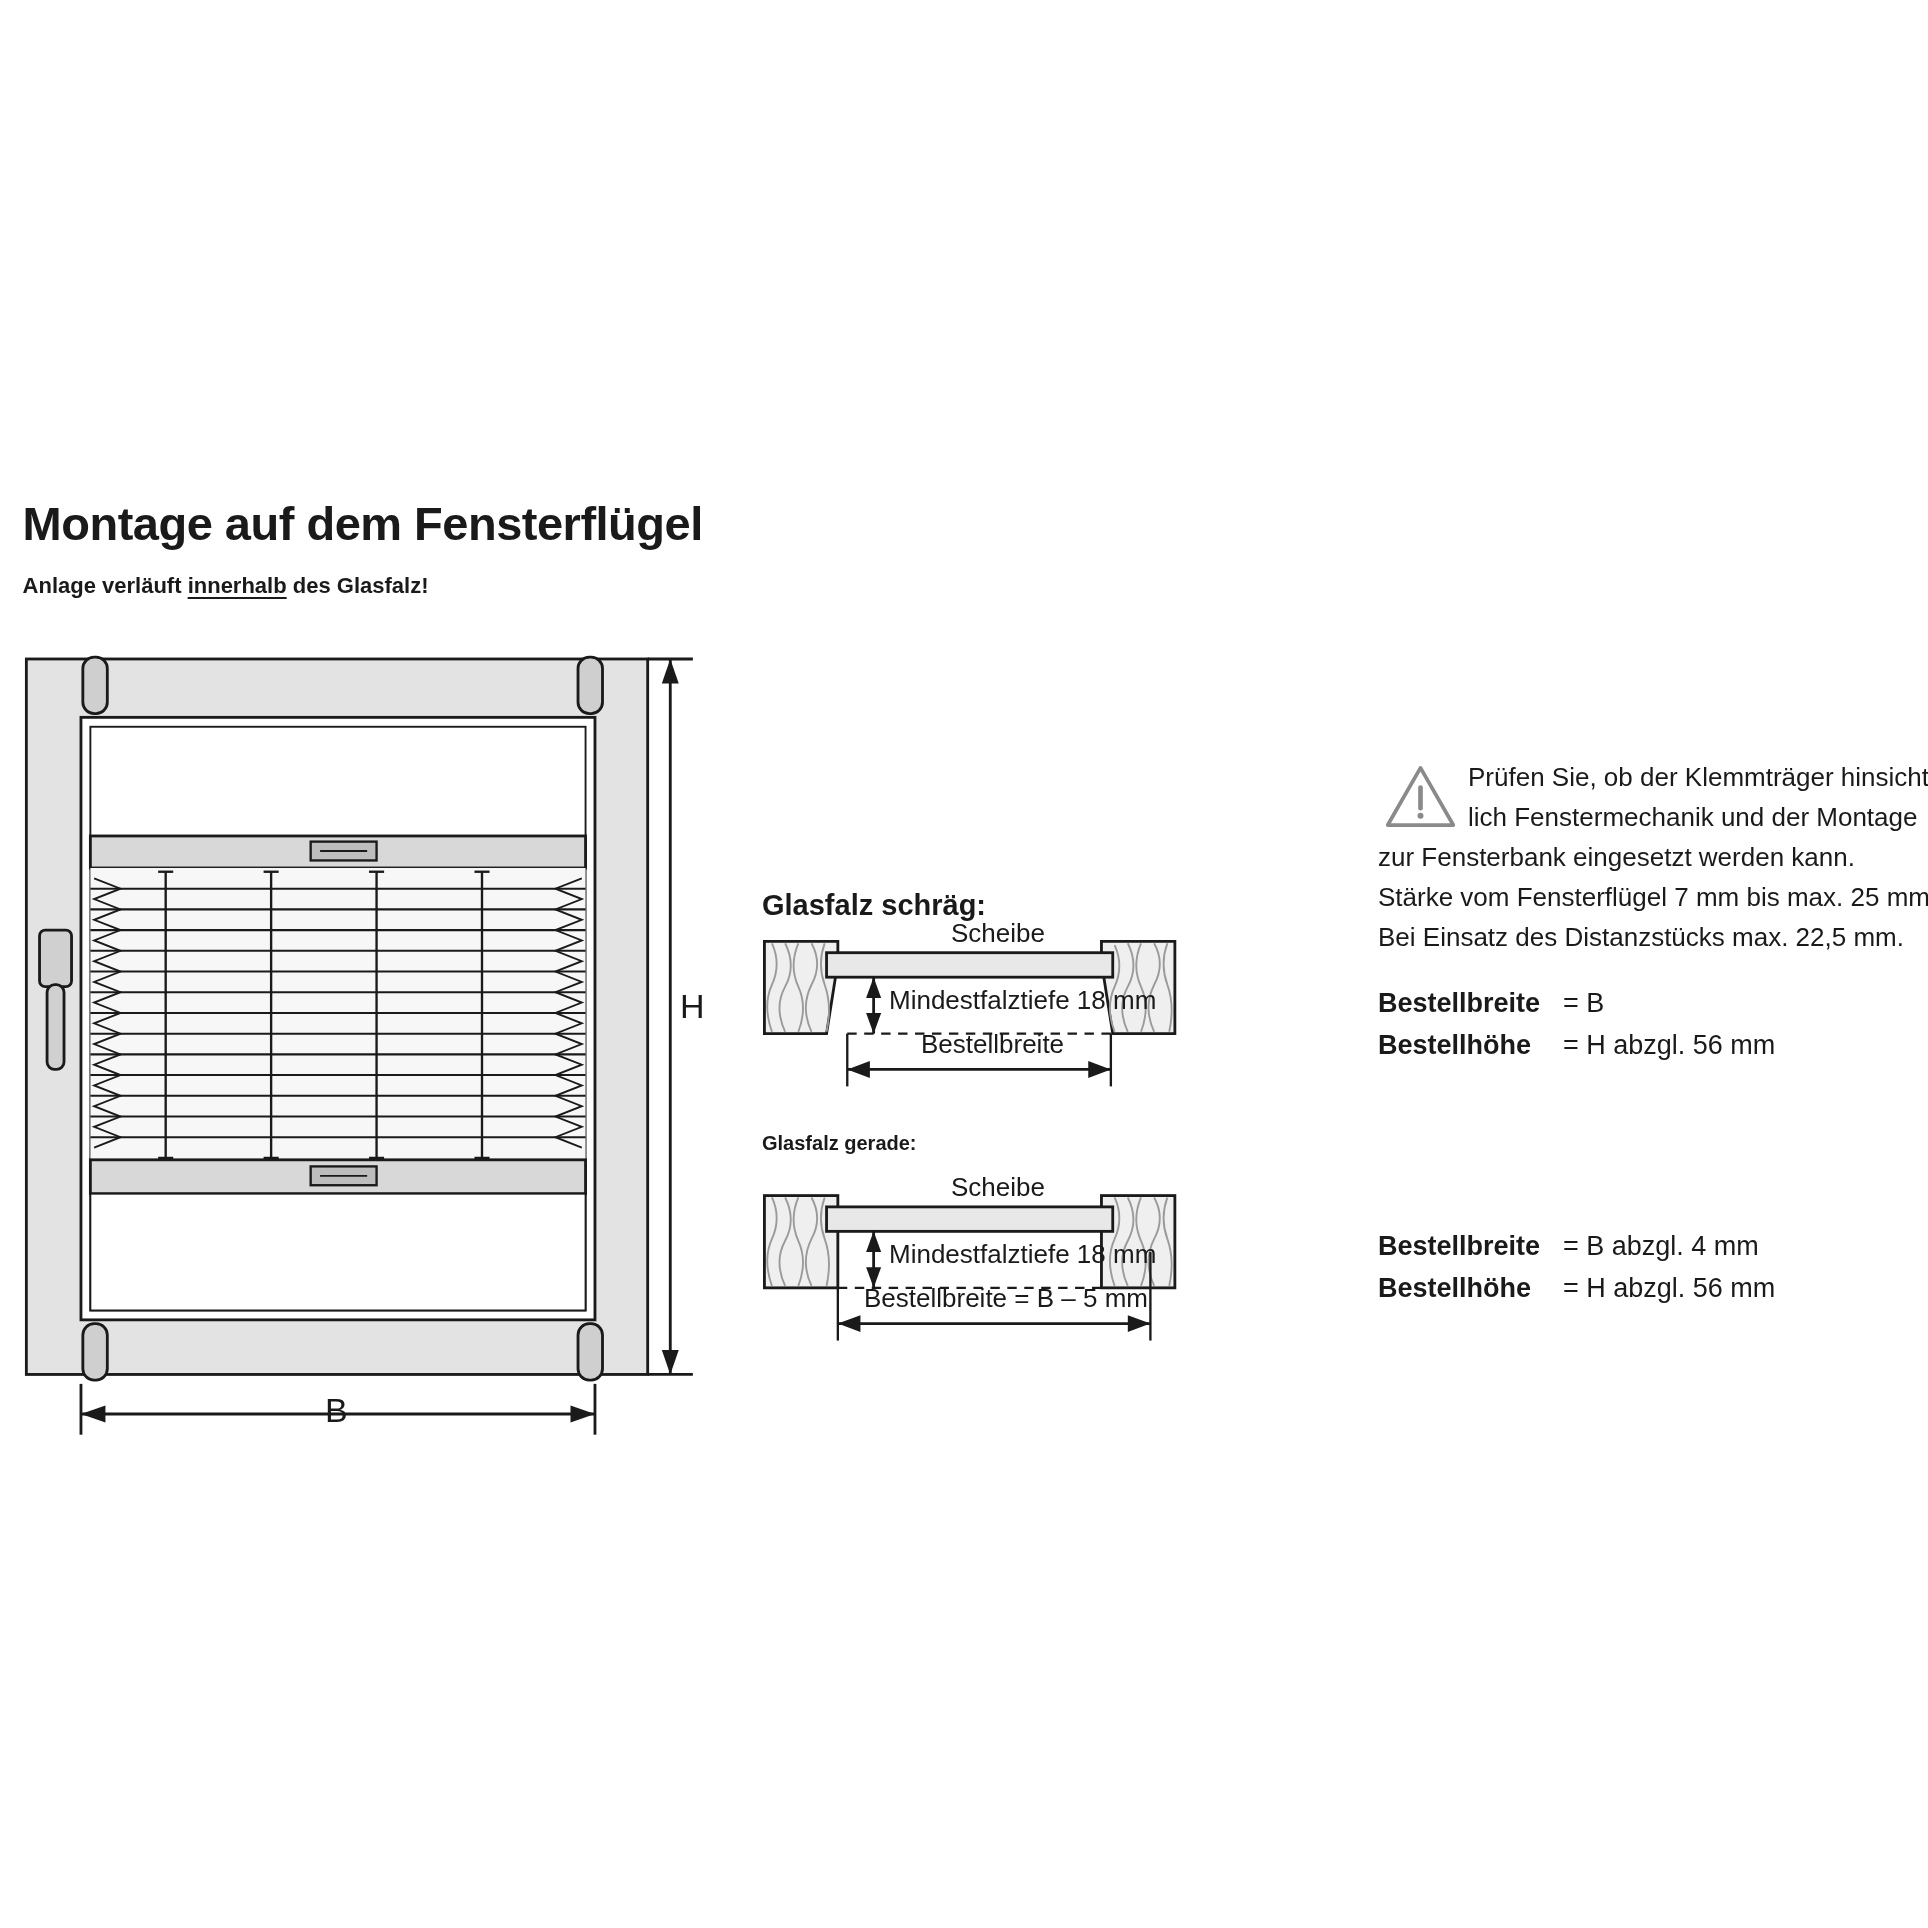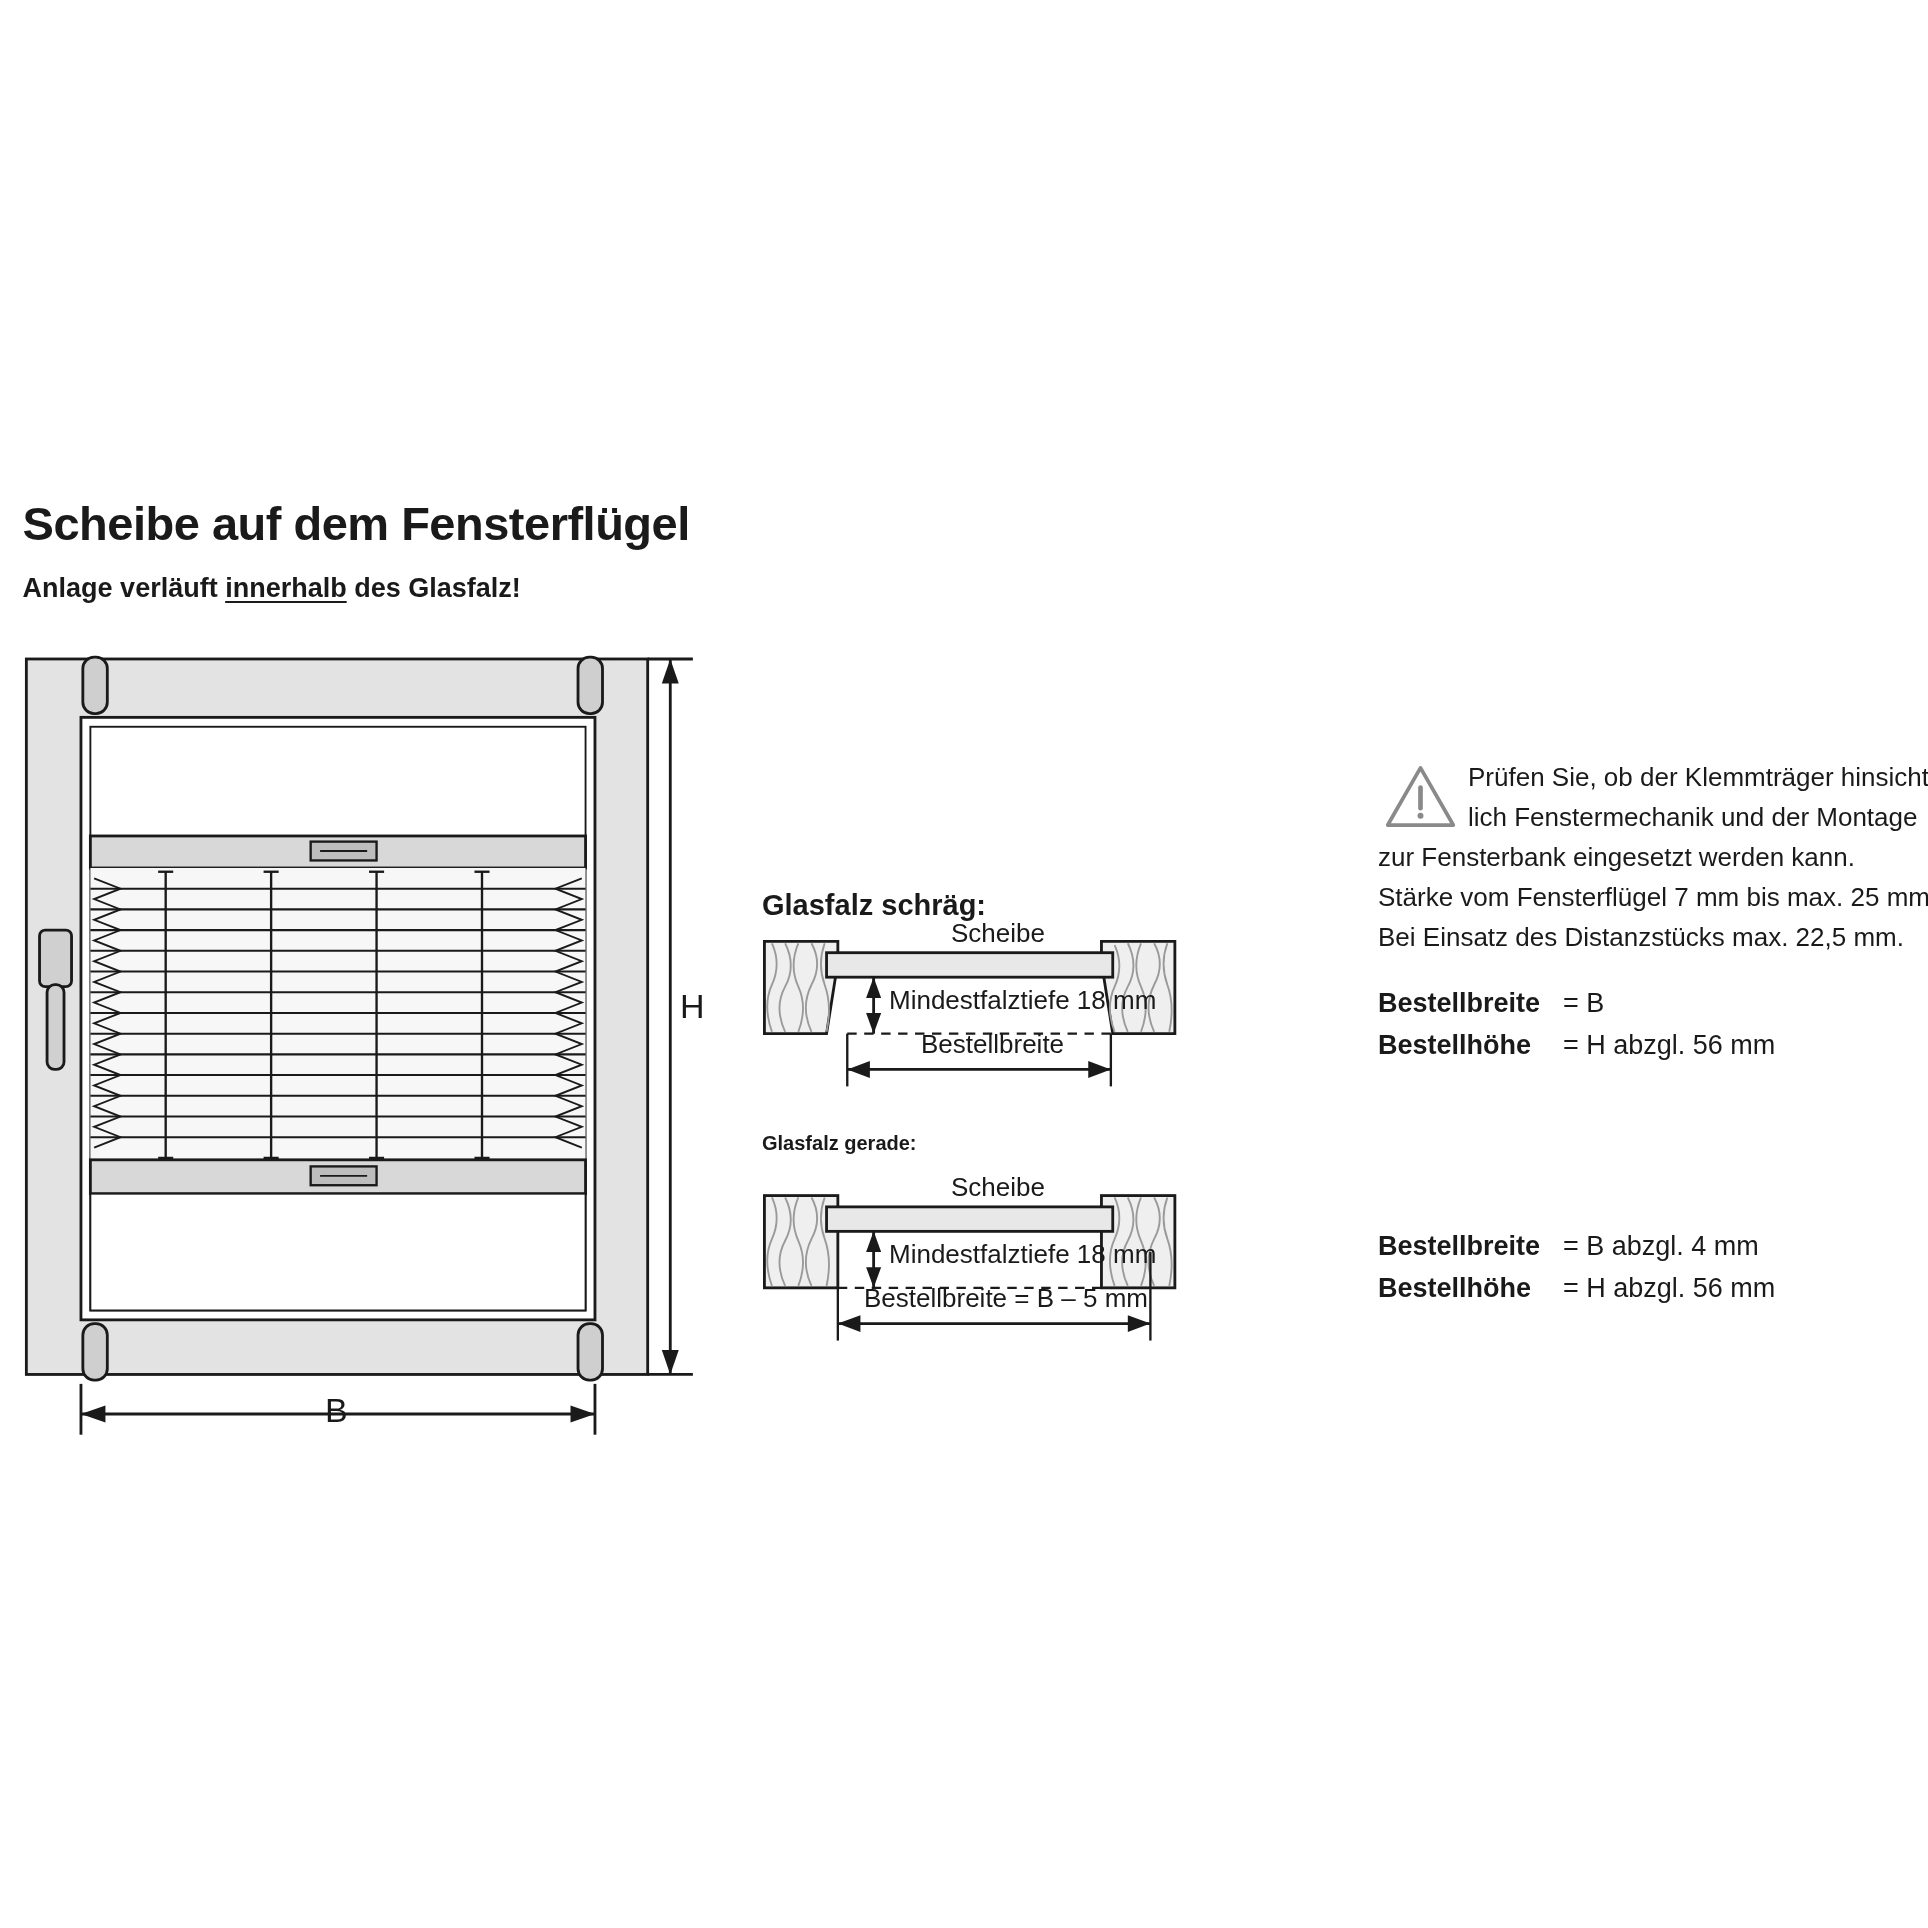--- a/index.html
+++ b/index.html
@@ -31,21 +31,21 @@
     top: 496px;
     font-size: 47px;
     font-weight: bold;
     letter-spacing: -0.5px;
     white-space: nowrap;
   }
   #heading-sub {
     position: absolute;
     left: 22.6px;
     top: 573px;
-    font-size: 27px;
+    font-size: 22px;
     font-weight: bold;
     white-space: nowrap;
   }
   #heading-sub .u {
     text-decoration: underline;
     text-underline-offset: 3.8px;
   }
 
   
   .lbl {
@@ -122,21 +122,21 @@
     width: 1928px;
     height: 1928px;
     pointer-events: none;
   }
 </style>
 </head>
 <body>
 
 <div id="page">
 
-  <div id="heading-main">Scheibe auf dem Fensterflügel</div>
+  <div id="heading-main">Montage auf dem Fensterflügel</div>
   <div id="heading-sub">
     <span>Anlage verläuft </span><span class="u">innerhalb</span><span> des Glasfalz!</span>
   </div>
 
   <svg class="svg-layer" viewBox="0 0 2048 2048" width="1928" height="1928" xmlns="http://www.w3.org/2000/svg">
 
     <rect x="28" y="700" width="660" height="760" fill="#e3e3e3" stroke="#1a1a1a" stroke-width="3"></rect>
 
     <rect x="86" y="762" width="546" height="640" fill="#ffffff" stroke="#1a1a1a" stroke-width="3"></rect>
     <rect x="96" y="772" width="526" height="620" fill="#ffffff" stroke="#1a1a1a" stroke-width="2"></rect>

